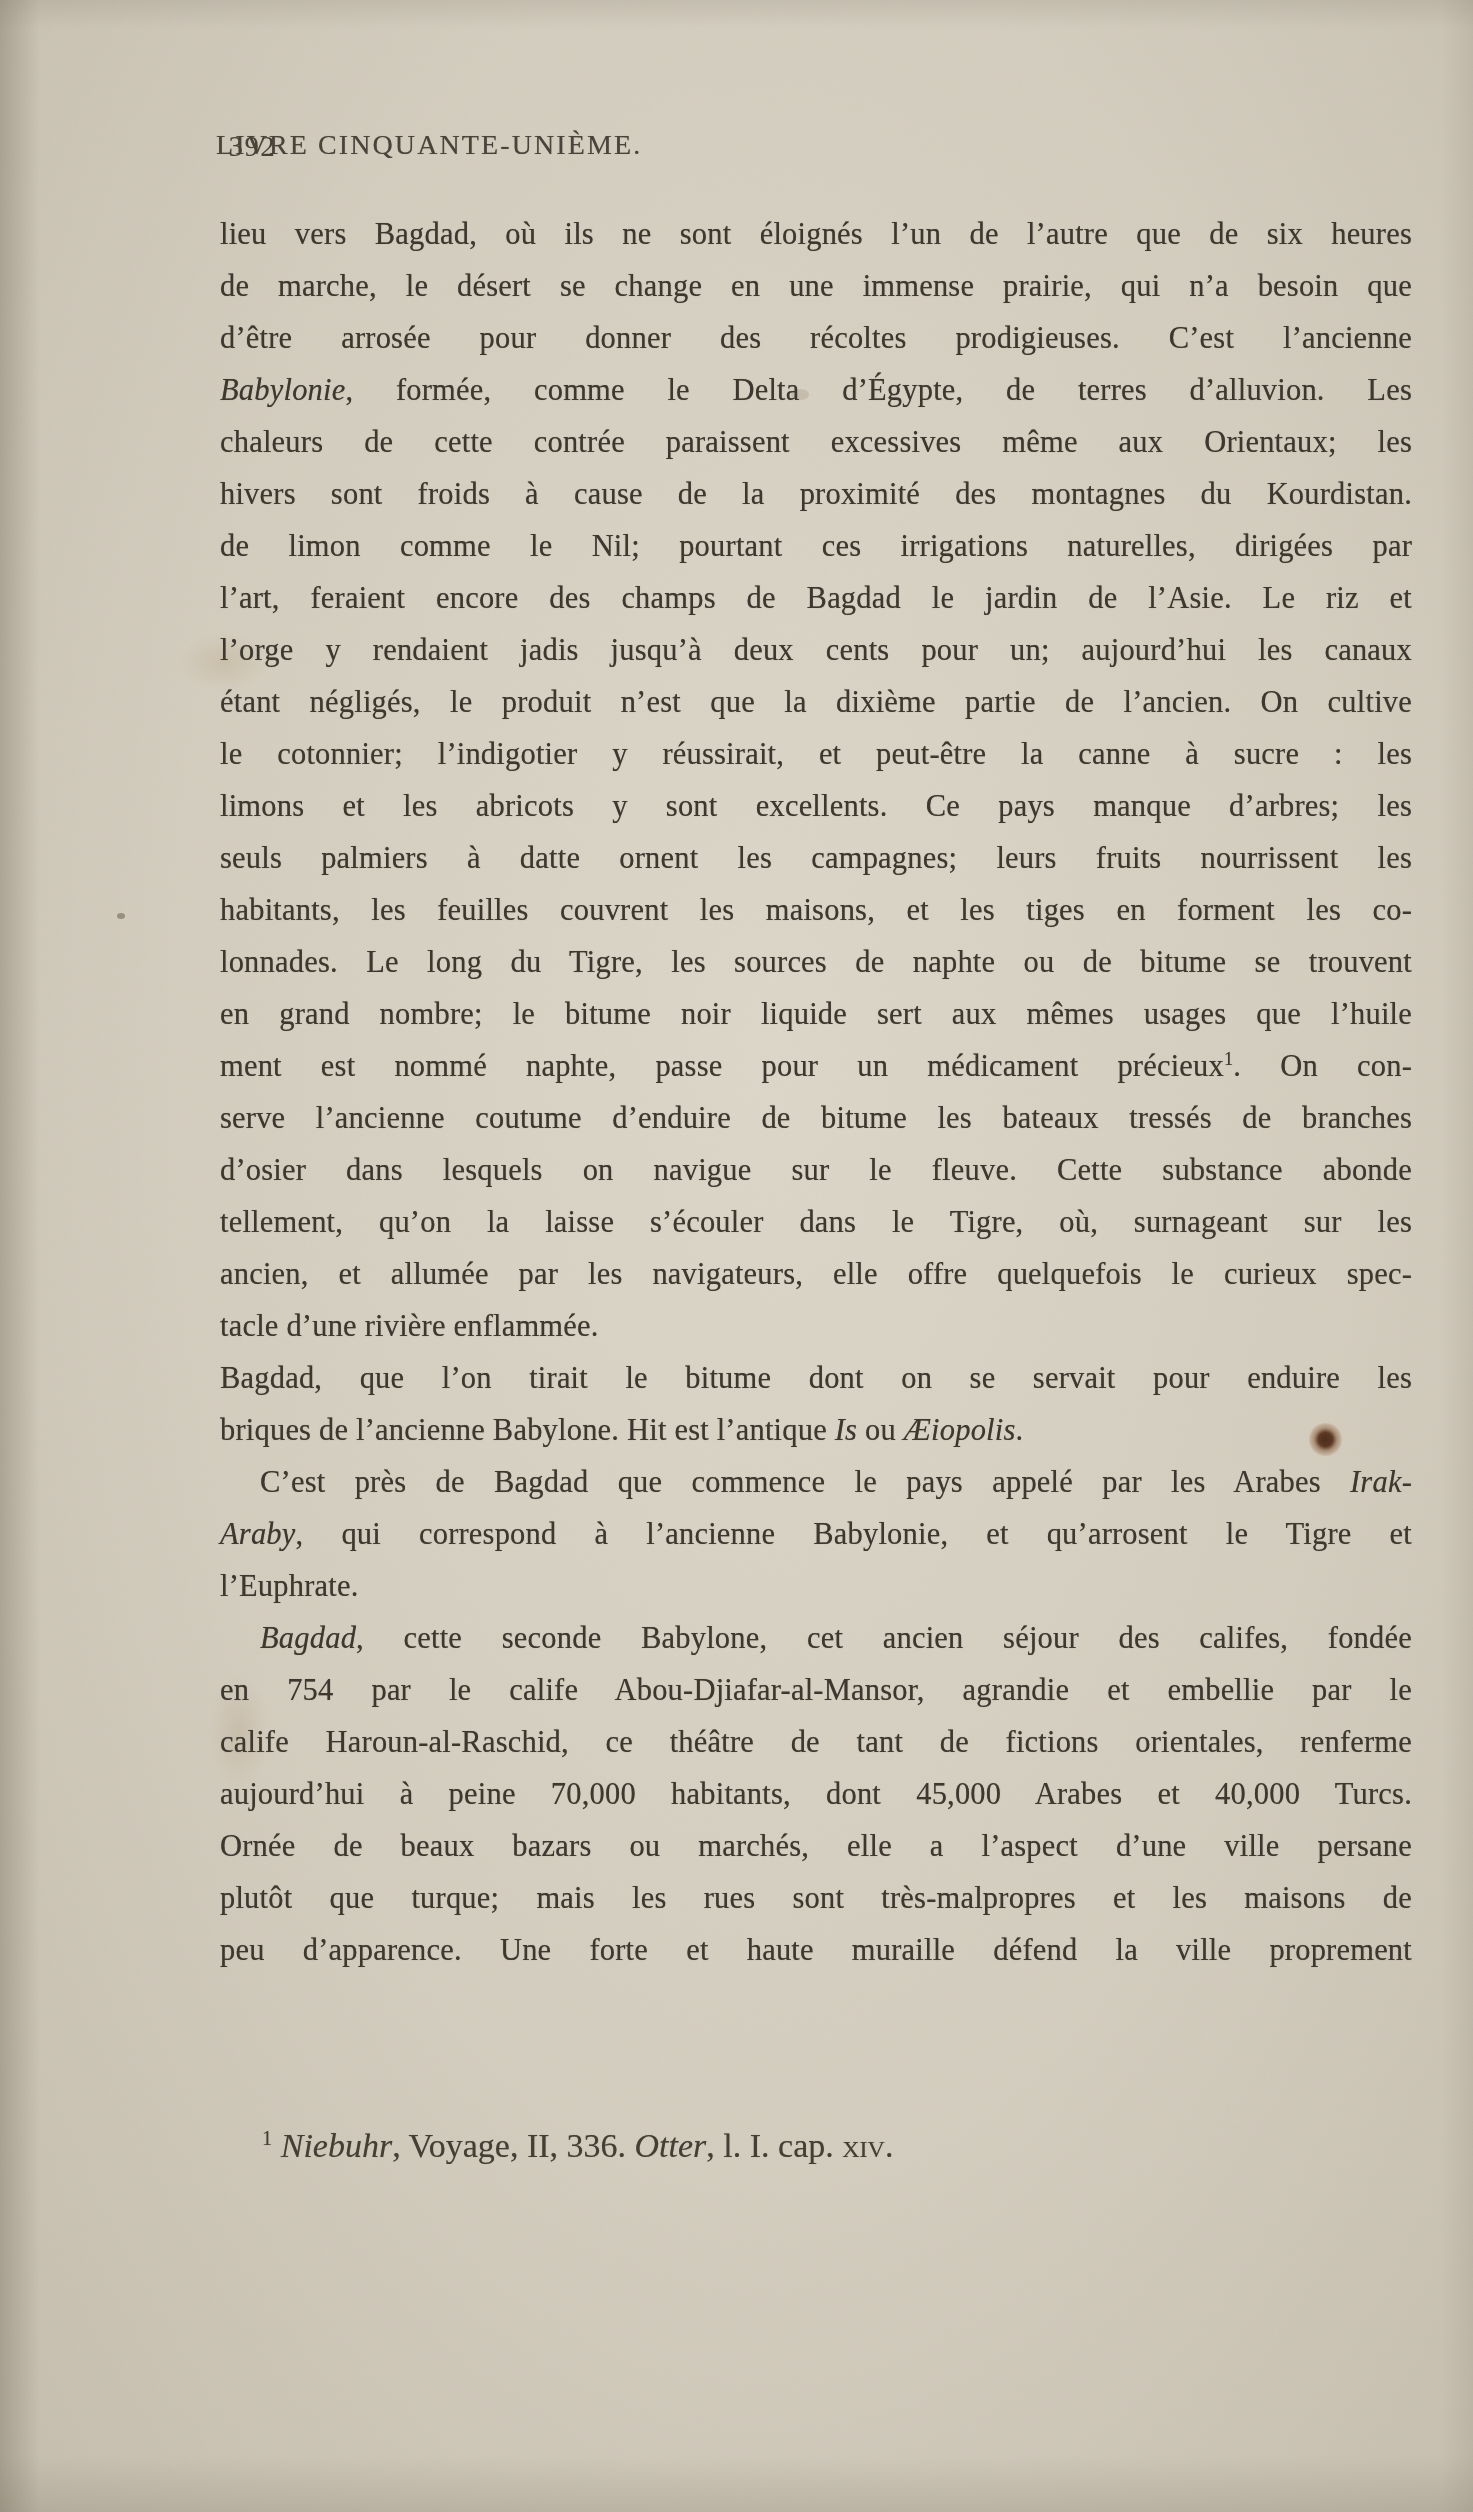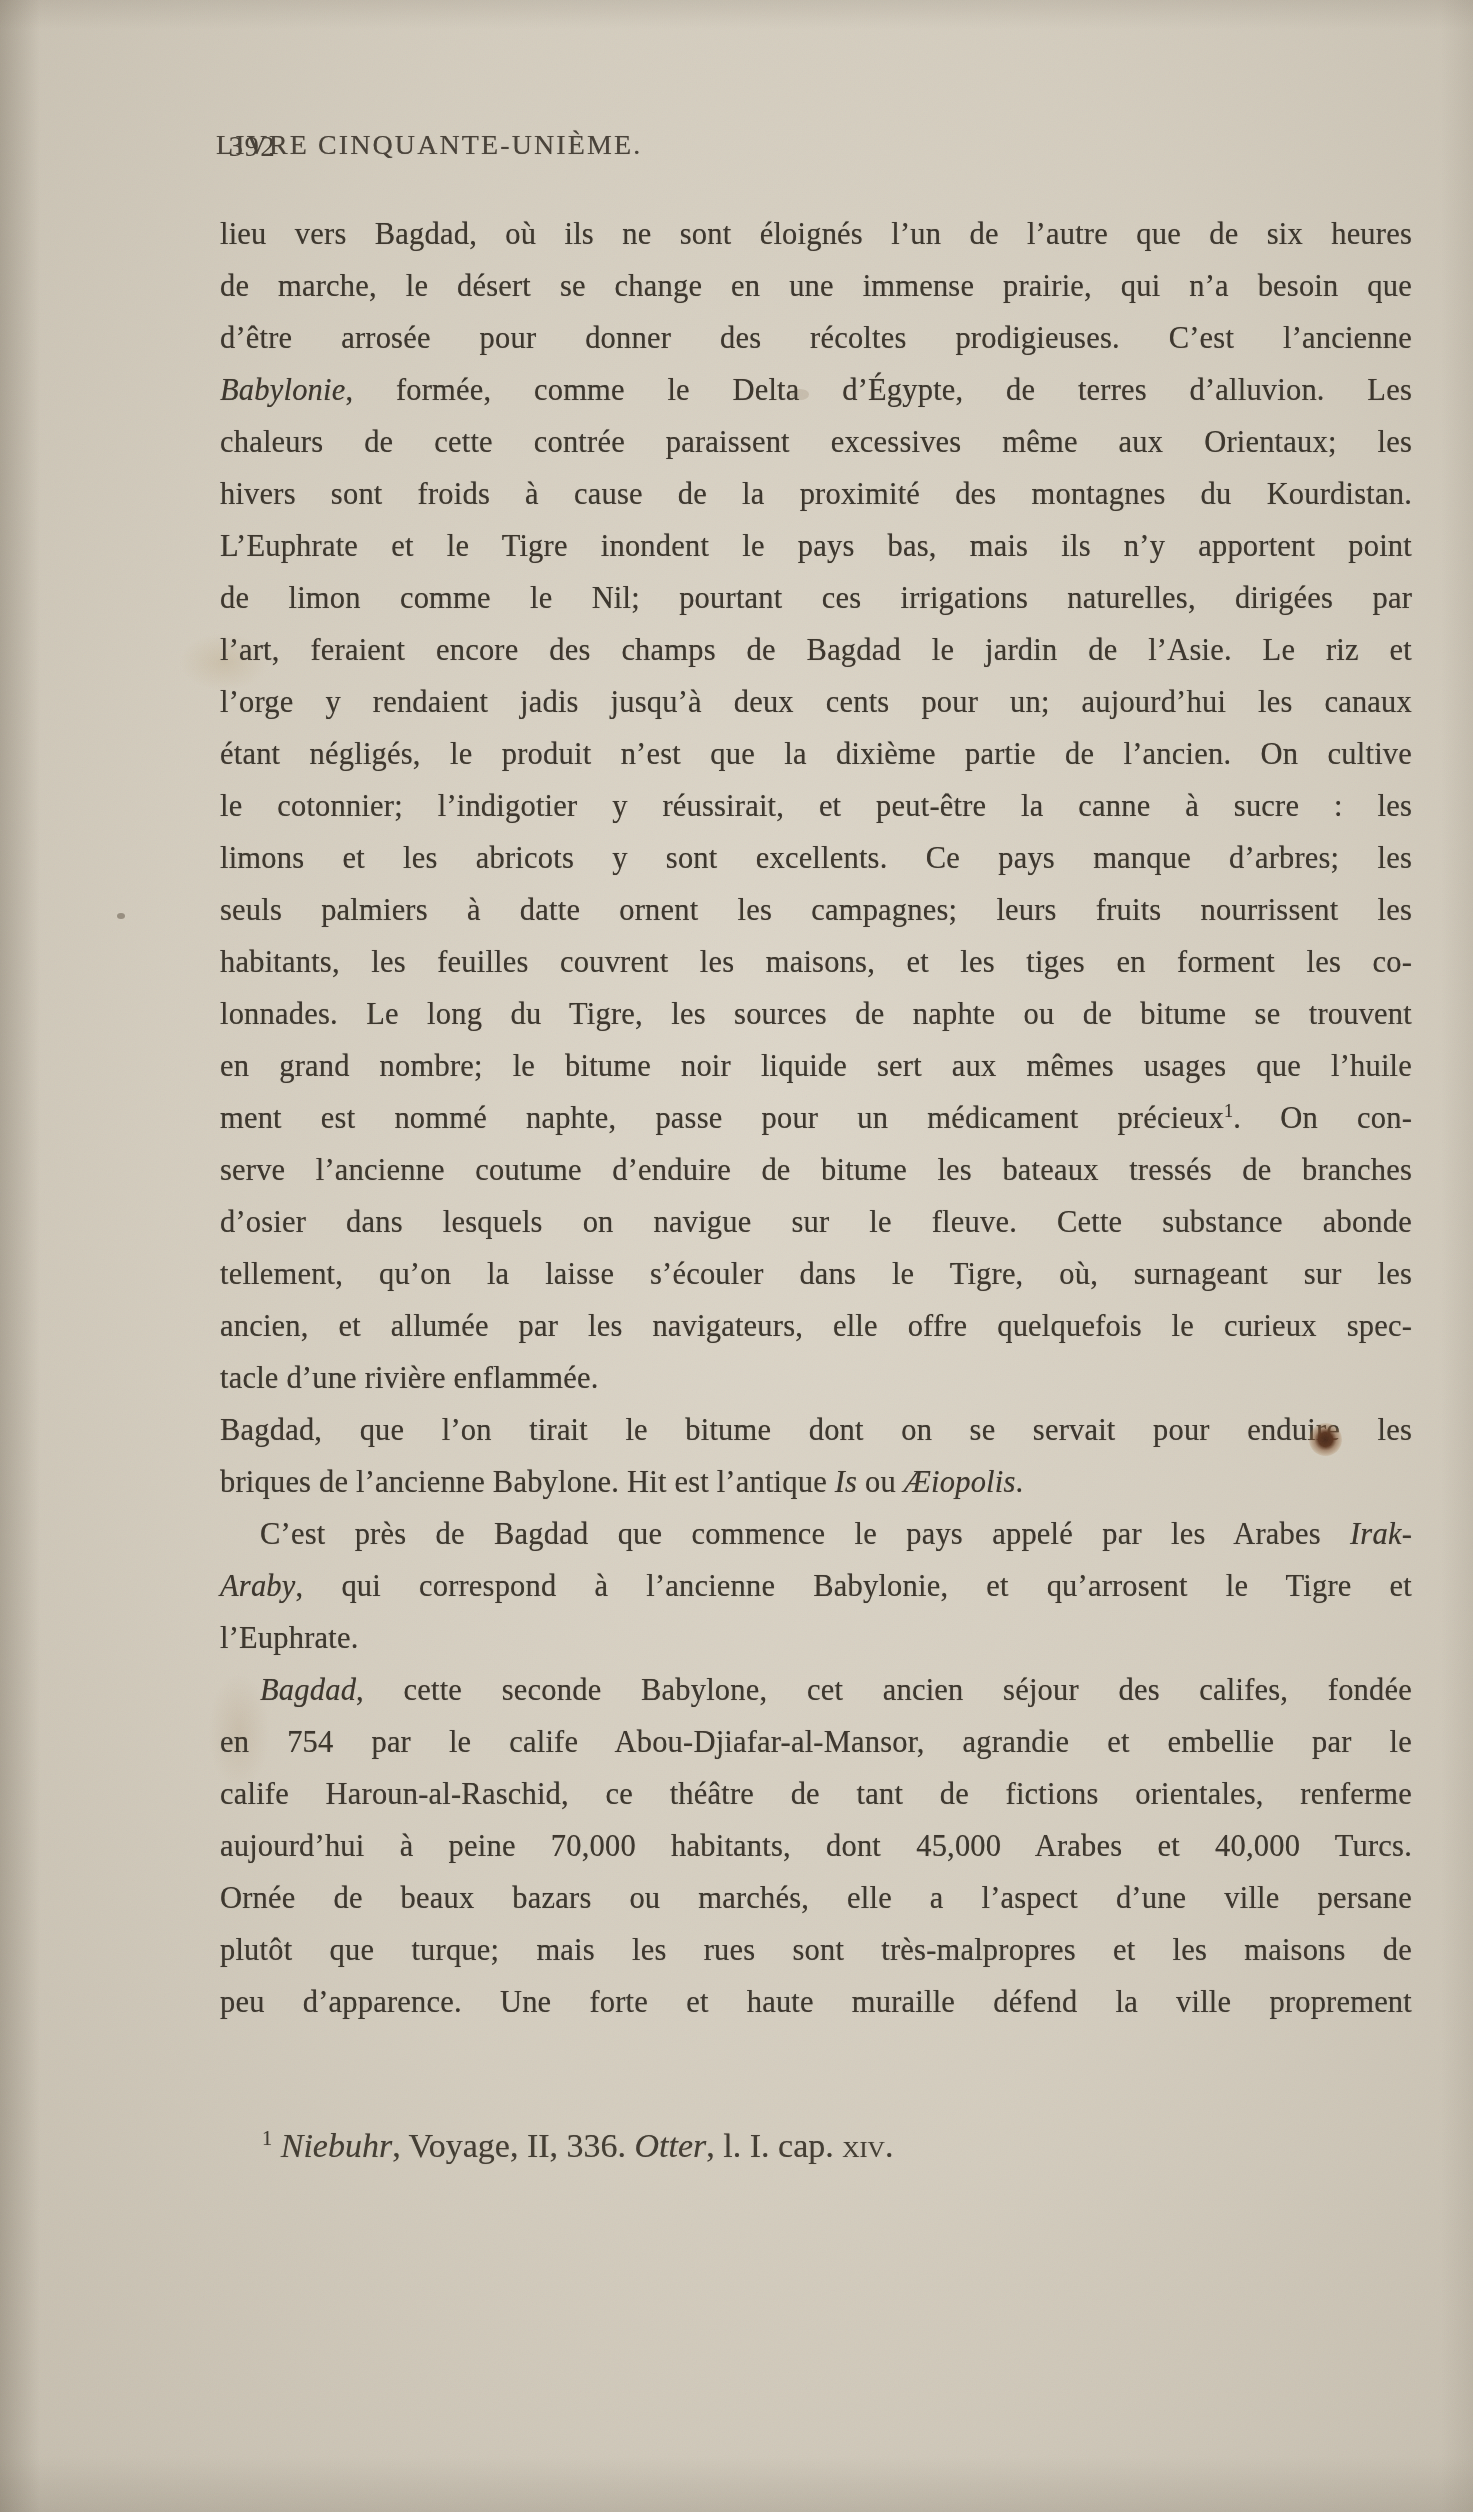--- a/index.html
+++ b/index.html
@@ -84,21 +84,20 @@
     <span class="running-header">LIVRE CINQUANTE-UNIÈME.</span>
   </div>
 
   <div class="text-body">
       <div class="line"><span>lieu vers Bagdad, où ils ne sont éloignés l’un de l’autre que de six heures</span></div>
       <div class="line"><span>de marche, le désert se change en une immense prairie, qui n’a besoin que</span></div>
       <div class="line"><span>d’être arrosée pour donner des récoltes prodigieuses. C’est l’ancienne</span></div>
       <div class="line"><span class="it">Babylonie</span><span>, formée, comme le Delta d’Égypte, de terres d’alluvion. Les</span></div>
       <div class="line"><span>chaleurs de cette contrée paraissent excessives même aux Orientaux; les</span></div>
       <div class="line"><span>hivers sont froids à cause de la proximité des montagnes du Kourdistan.</span></div>
-      <div class="line"><span>L’Euphrate et le Tigre inondent le pays bas, mais ils n’y apportent point</span></div>
       <div class="line"><span>de limon comme le Nil; pourtant ces irrigations naturelles, dirigées par</span></div>
       <div class="line"><span>l’art, feraient encore des champs de Bagdad le jardin de l’Asie. Le riz et</span></div>
       <div class="line"><span>l’orge y rendaient jadis jusqu’à deux cents pour un; aujourd’hui les canaux</span></div>
       <div class="line"><span>étant négligés, le produit n’est que la dixième partie de l’ancien. On cultive</span></div>
       <div class="line"><span>le cotonnier; l’indigotier y réussirait, et peut-être la canne à sucre : les</span></div>
       <div class="line"><span>limons et les abricots y sont excellents. Ce pays manque d’arbres; les</span></div>
       <div class="line"><span>seuls palmiers à datte ornent les campagnes; leurs fruits nourrissent les</span></div>
       <div class="line"><span>habitants, les feuilles couvrent les maisons, et les tiges en forment les co-</span></div>
       <div class="line"><span>lonnades. Le long du Tigre, les sources de naphte ou de bitume se trouvent</span></div>
       <div class="line"><span>en grand nombre; le bitume noir liquide sert aux mêmes usages que l’huile</span></div>

